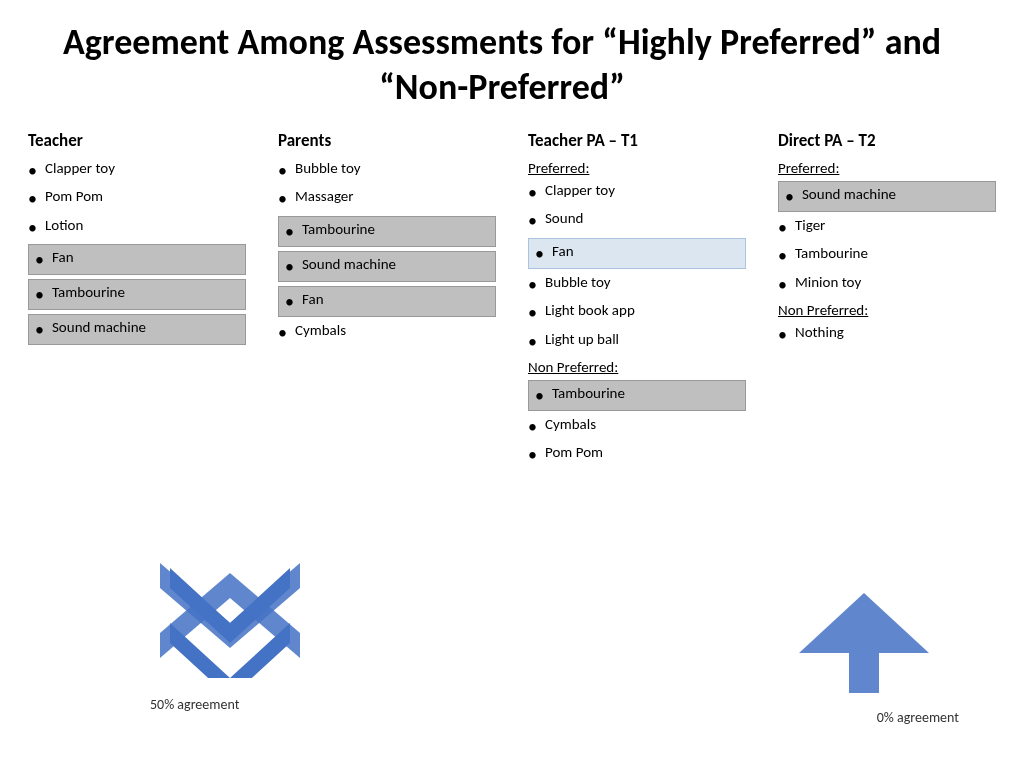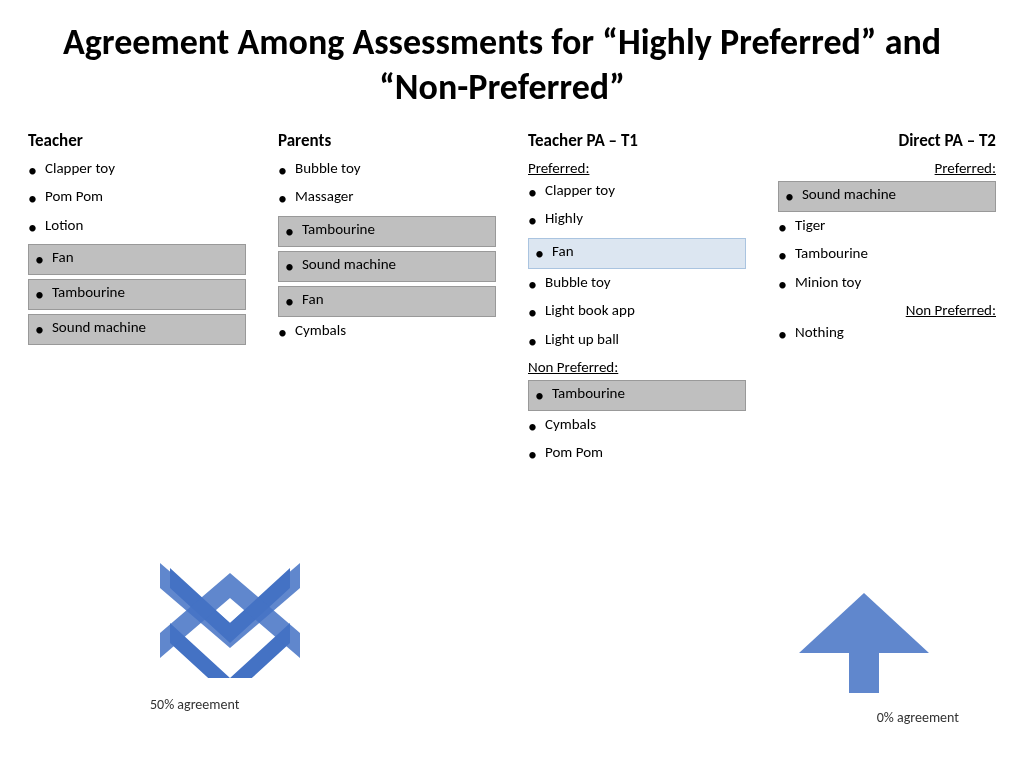--- a/index.html
+++ b/index.html
@@ -65,21 +65,20 @@
       margin-top: 0;
       display: block;
     }
     .agreement-label {
       position: absolute;
       font-size: 14px;
       color: #333;
     }
     .col4 {
       min-width: 180px;
-      text-align: right;
     }
     .highlight-gray {
       background-color: #bfbfbf;
       border: 1px solid #999;
     }
     .highlight-blue-light {
       background-color: #dce6f1;
       border: 1px solid #aac4e0;
     }
   </style>
@@ -148,21 +147,21 @@
 
   <div class="column">
     <div class="col-header">Teacher PA – T1</div>
     <span class="underlined">Preferred:</span>
     <div class="list-item">
         <span class="bullet">•</span>
         <span>Clapper toy</span>
       </div>
     <div class="list-item">
         <span class="bullet">•</span>
-        <span>Highly</span>
+        <span>Sound</span>
       </div>
     <div class="highlighted-box highlight-blue-light">
         <span class="bullet">•</span>
         <span>Fan</span>
       </div>
     <div class="list-item">
         <span class="bullet">•</span>
         <span>Bubble toy</span>
       </div>
     <div class="list-item">

